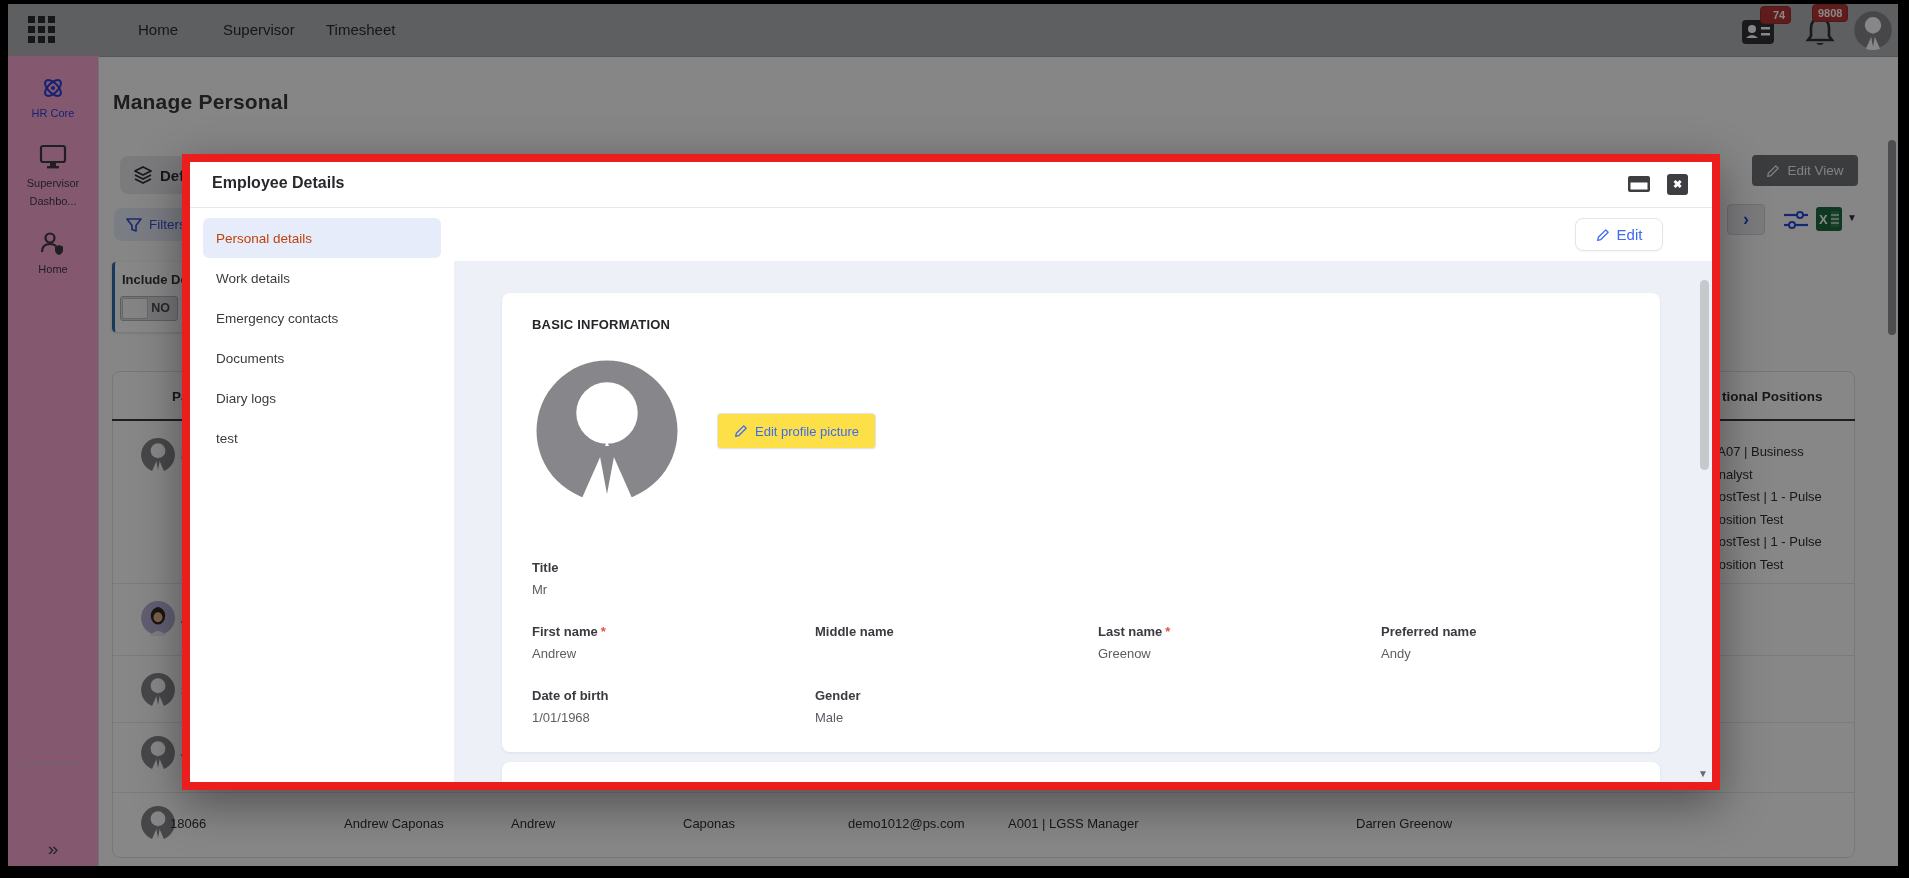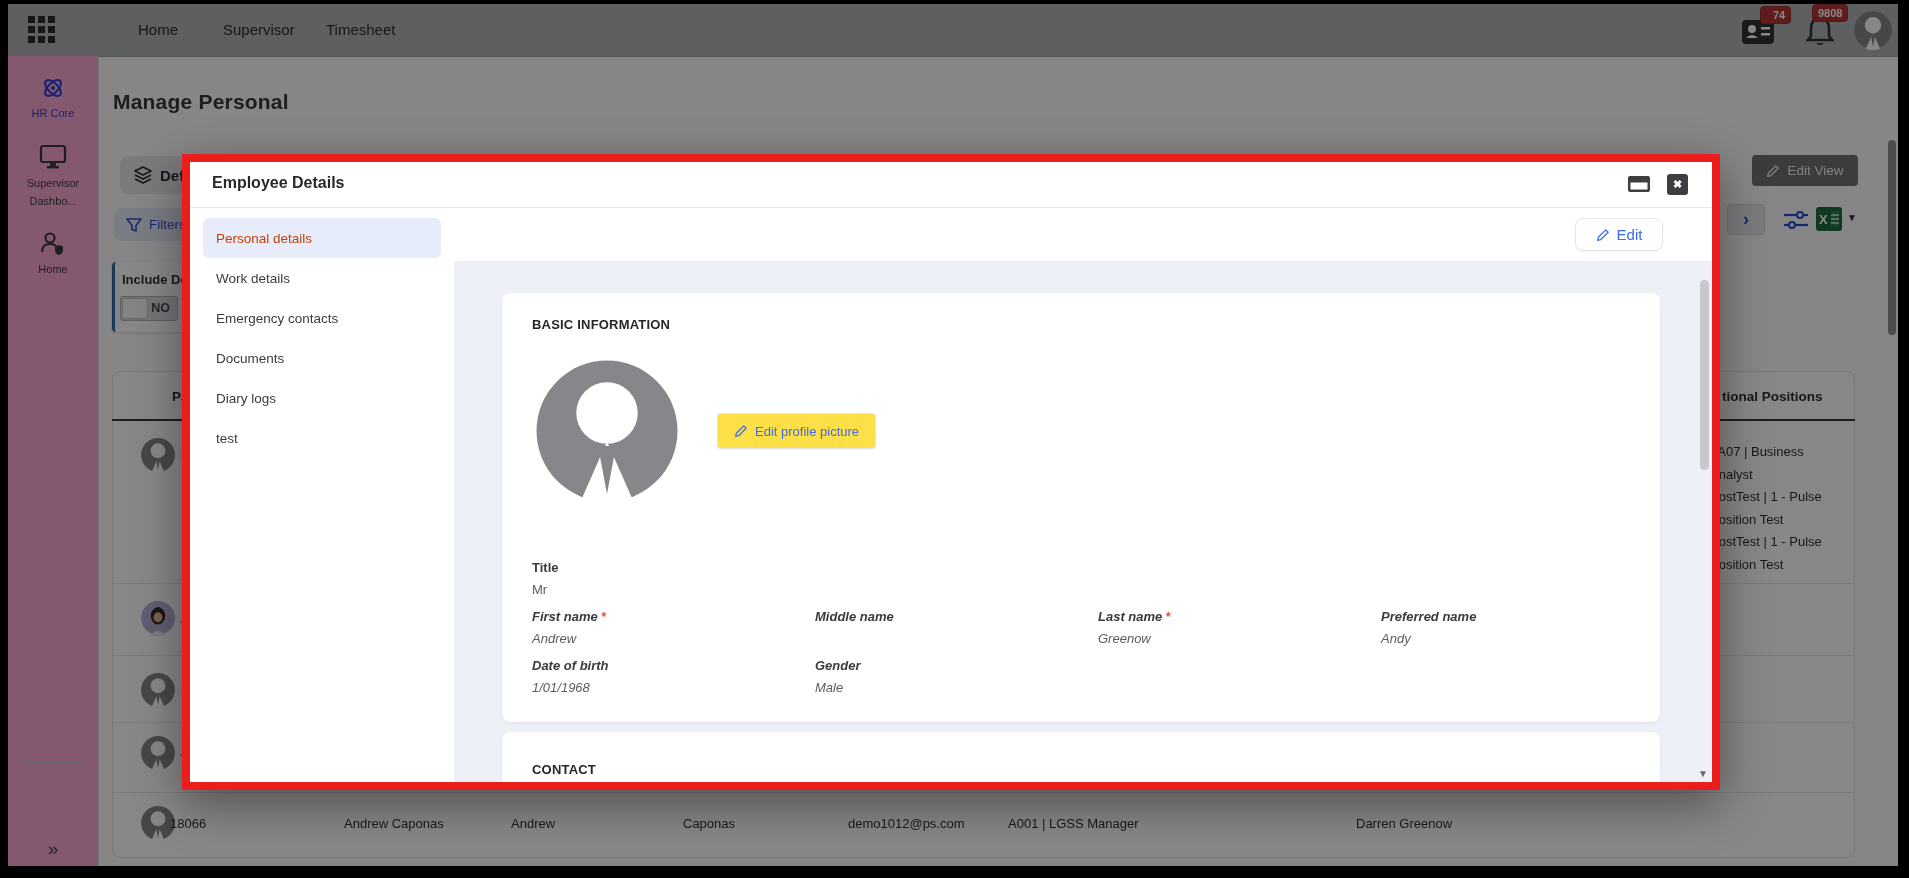--- a/index.html
+++ b/index.html
@@ -103,21 +103,21 @@
   .sect-title{font-size:13px;font-weight:bold;color:#26262a;letter-spacing:.2px;}
   .avatar-row{margin-top:24px;display:flex;align-items:center;}
   .big-avatar{width:150px;height:150px;flex:none;}
   .editpic-btn{margin-left:35px;height:34px;padding:0 16px;border:1px solid #e2e4e9;border-radius:4px;background:#fde047;
          color:#3d6bf0;font-size:13px;display:flex;align-items:center;gap:7px;cursor:pointer;box-shadow:0 1px 2px rgba(0,0,0,.04);}
   .f-label{font-size:13px;font-weight:600;color:#3a3a40;}
   .f-req{color:#e2543f;margin-left:3px;}
   .f-value{margin-top:7px;font-size:13px;color:#5c5c63;min-height:16px;}
   .f-block{width:283px;flex:none;}
   .field-title{margin-top:54px;}
-  .f-row{margin-top:11px;display:flex;font-style:italic;}
+  .f-row{margin-top:26px;display:flex;}
   .card2{margin-top:10px;padding:30px 30px 60px;box-sizing:border-box;}
   .msb-thumb{position:absolute;right:3px;top:72px;width:9px;height:190px;background:#c6c8cc;border-radius:5px;cursor:pointer;}
   .msb-arrow{position:absolute;right:4px;bottom:3px;font-size:10px;color:#6a6a70;cursor:pointer;}
 
   svg{display:block;}
 </style>
 </head>
 <body>
 
 <svg width="0" height="0" style="position:absolute">

